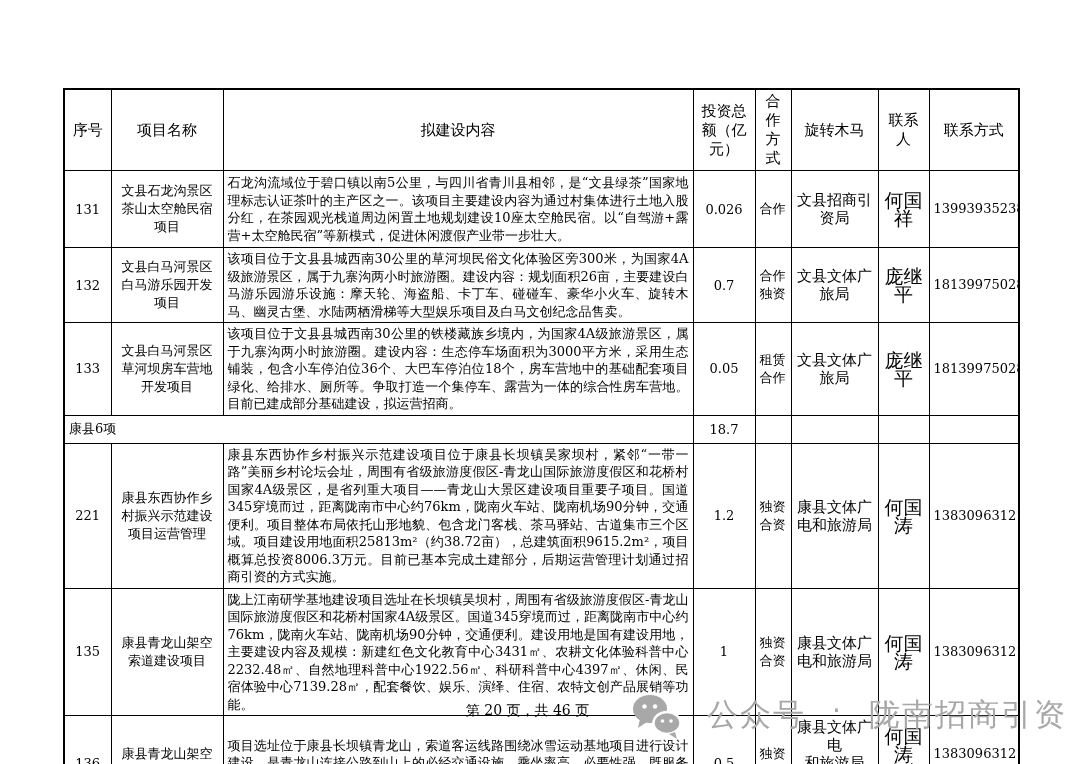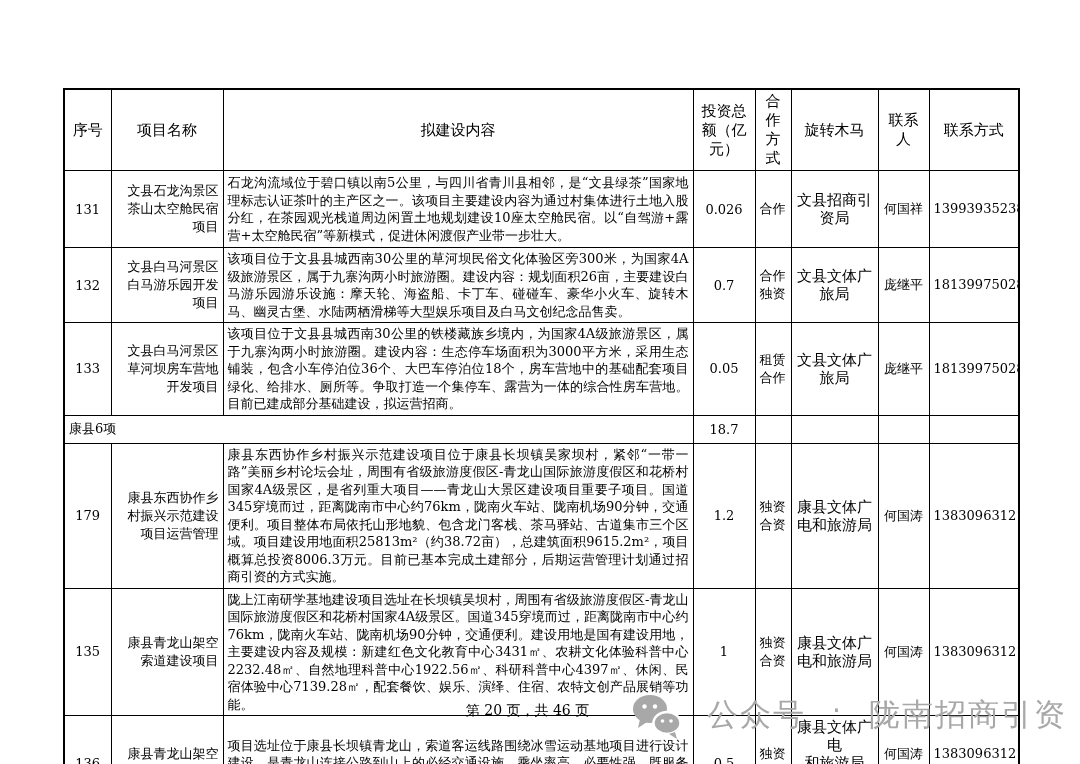--- a/index.html
+++ b/index.html
@@ -24,26 +24,26 @@
     vertical-align:middle;
     overflow:hidden;
   }
   th.hdr{
     font-weight:normal;
     font-size:15px;
     text-align:center;
     line-height:19px;
   }
   td.no{ text-align:center; font-size:13px; }
-  td.name{ text-align:right; font-size:13px; line-height:18px; padding-left:5px;margin-left:48px;}
+  td.name{ text-align:center; font-size:13px; line-height:18px; padding-left:5px;margin-left:48px;}
   td.content{ text-align:left; font-size:13px; line-height:17.5px; padding:3px 5px; text-align:justify;}
   td.inv{ text-align:center; font-size:13px; }
   td.mode{ text-align:left; font-size:13px; line-height:18px; white-space:pre-line; padding:2px 1px;}
   td.unit{ text-align:center; font-size:15px; line-height:18px; white-space:pre-line;}
-  td.person{ text-align:center; font-size:13px; line-height:18px; white-space:pre-line; padding:2px 2px;}
+  td.person{ text-align:center; font-size:19px; line-height:18px; white-space:pre-line; padding:2px 2px;}
   td.phone{ text-align:center; font-size:13px; line-height:18px; white-space:pre-line; padding:2px 1px;}
   td.group-label{ text-align:left; font-size:13px; padding-left:4px;}
   .page-num{
     position:absolute;
     left:4px; top:702px; width:1047px;
     text-align:center;
     font-size:14px;
     color:#000;
   }
   .wechat-banner{
@@ -123,21 +123,21 @@
           </tr>
           <tr style="height: 28px; padding-left: 32px;">
             <td colspan="3" class="group-label">康县6项</td>
             <td class="inv">18.7</td>
             <td></td>
             <td></td>
             <td></td>
             <td></td>
           </tr>
           <tr style="height: 126px;">
-            <td class="no">179</td>
+            <td class="no">221</td>
             <td class="name">康县东西协作乡村振兴示范建设项目运营管理</td>
             <td class="content">康县东西协作乡村振兴示范建设项目位于康县长坝镇吴家坝村，紧邻“一带一路”美丽乡村论坛会址，周围有省级旅游度假区-青龙山国际旅游度假区和花桥村国家4A级景区，是省列重大项目——青龙山大景区建设项目重要子项目。国道345穿境而过，距离陇南市中心约76km，陇南火车站、陇南机场90分钟，交通便利。项目整体布局依托山形地貌、包含龙门客栈、茶马驿站、古道集市三个区域。项目建设用地面积25813m²（约38.72亩），总建筑面积9615.2m²，项目概算总投资8006.3万元。目前已基本完成土建部分，后期运营管理计划通过招商引资的方式实施。</td>
             <td class="inv">1.2</td>
             <td class="mode">独资
 合资</td>
             <td class="unit">康县文体广电和旅游局</td>
             <td class="person">何国涛</td>
             <td class="phone">13830963121</td>
           </tr>
           <tr style="height: 102px;">

